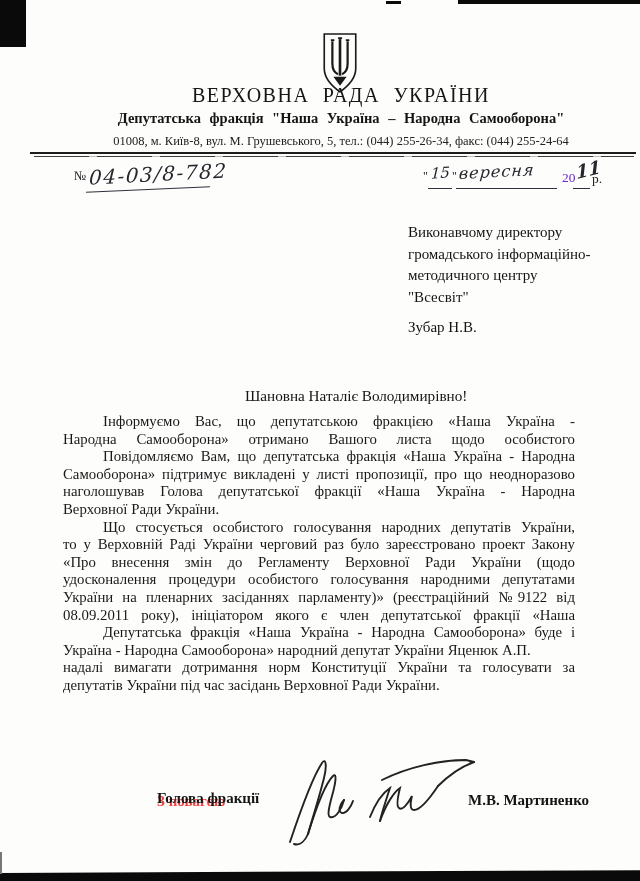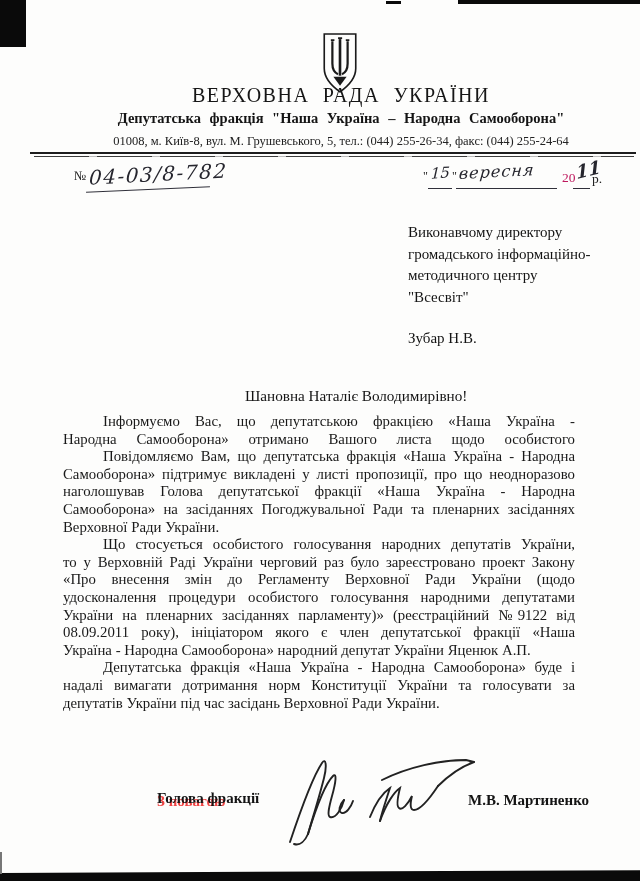--- a/index.html
+++ b/index.html
@@ -32,29 +32,29 @@
   .ref-label { font-size:13px; color:#222; }
   .hand { font-style:italic; color:#26262e; font-family:"DejaVu Serif", serif; }
   .num-value { left:89px; top:162px; font-size:20px; transform:rotate(-3deg) skewX(-6deg); letter-spacing:1.5px; }
   .num-underline { left:86px; top:189px; width:124px; height:1.4px; background:#30303a; transform:rotate(-2.5deg); }
   .q-open { left:423px; top:169px; font-size:12px; }
   .date-day { left:431px; top:164px; font-size:15px; transform:rotate(-4deg) skewX(-6deg); }
   .day-underline { left:428px; top:188px; width:24px; height:1.2px; background:#30303a; }
   .q-close { left:452px; top:169px; font-size:12px; }
   .date-month { left:459px; top:162px; font-size:16px; transform:rotate(-3deg) skewX(-8deg); letter-spacing:1px; }
   .month-underline { left:456px; top:188px; width:101px; height:1.2px; background:#30303a; }
-  .date-year-printed { left:562px; top:170px; font-size:13.5px; color:#be185d; }
+  .date-year-printed { left:562px; top:170px; font-size:13.5px; color:#6d28d9; }
   .date-year-hand { left:576px; top:159px; font-size:18px; transform:rotate(-14deg) skewX(-10deg); font-weight:bold; }
   .year-underline { left:573px; top:188px; width:17px; height:1.2px; background:#30303a; }
   .date-suffix { left:592px; top:171px; font-size:13.5px; color:#222; }
 
   
   .recipient { left:408px; top:222px; width:185px; font-weight:normal; font-size:15px; color:#141414; }
   .rline { line-height:21.6px; }
-  .recipient-name { margin-top:20px; line-height:21.6px; }
+  .recipient-name { margin-top:9px; line-height:21.6px; }
 
   
   .salutation { left:245px; top:387px; font-weight:normal; font-size:15.2px; color:#141414; }
   .body-text { left:63px; top:413px; width:512px; font-size:14.8px; color:#191919; }
   .bl { line-height:17.6px; text-align:justify; text-align-last:justify; }
   .bl.first { padding-left:40px; }
   .bl.last { text-align-last:left; }
 
   
   .regards { left:157px; top:757px; font-weight:bold; font-size:15px; color:#ef4444;margin-top:36px; }
@@ -114,30 +114,29 @@
   <div class="recipient-name">Зубар Н.В.</div>
 </div>
 
 <div class="abs salutation">Шановна Наталіє Володимирівно!</div>
 <div class="abs body-text">
     <div class="bl first">Інформуємо Вас, що депутатською фракцією «Наша Україна -</div>
     <div class="bl">Народна Самооборона» отримано Вашого листа щодо особистого</div>
     <div class="bl first">Повідомляємо Вам, що депутатська фракція «Наша Україна - Народна</div>
     <div class="bl">Самооборона» підтримує викладені у листі пропозиції, про що неодноразово</div>
     <div class="bl">наголошував Голова депутатської фракції «Наша Україна - Народна</div>
-    <div class="bl">Самооборона» на засіданнях Погоджувальної Ради та пленарних засіданнях</div>
     <div class="bl last">Верховної Ради України.</div>
     <div class="bl first">Що стосується особистого голосування народних депутатів України,</div>
     <div class="bl">то у Верховній Раді України черговий раз було зареєстровано проект Закону</div>
     <div class="bl">«Про внесення змін до Регламенту Верховної Ради України (щодо</div>
     <div class="bl">удосконалення процедури особистого голосування народними депутатами</div>
     <div class="bl">України на пленарних засіданнях парламенту)» (реєстраційний №9122 від</div>
     <div class="bl">08.09.2011 року), ініціатором якого є член депутатської фракції «Наша</div>
+    <div class="bl first">Депутатська фракція «Наша Україна - Народна Самооборона» буде і</div>
     <div class="bl last">Україна - Народна Самооборона» народний депутат України Яценюк А.П.</div>
-    <div class="bl first">Депутатська фракція «Наша Україна - Народна Самооборона» буде і</div>
     <div class="bl">надалі вимагати дотримання норм Конституції України та голосувати за</div>
     <div class="bl last">депутатів України під час засідань Верховної Ради України.</div>
   </div>
 
 <div class="abs regards">З повагою</div>
 <div class="abs position-title">Голова фракції</div>
 <div class="abs signer-name">М.В. Мартиненко</div>
 
 <div class="abs signature-box">
   <svg width="200" height="100" viewBox="0 0 200 100">

